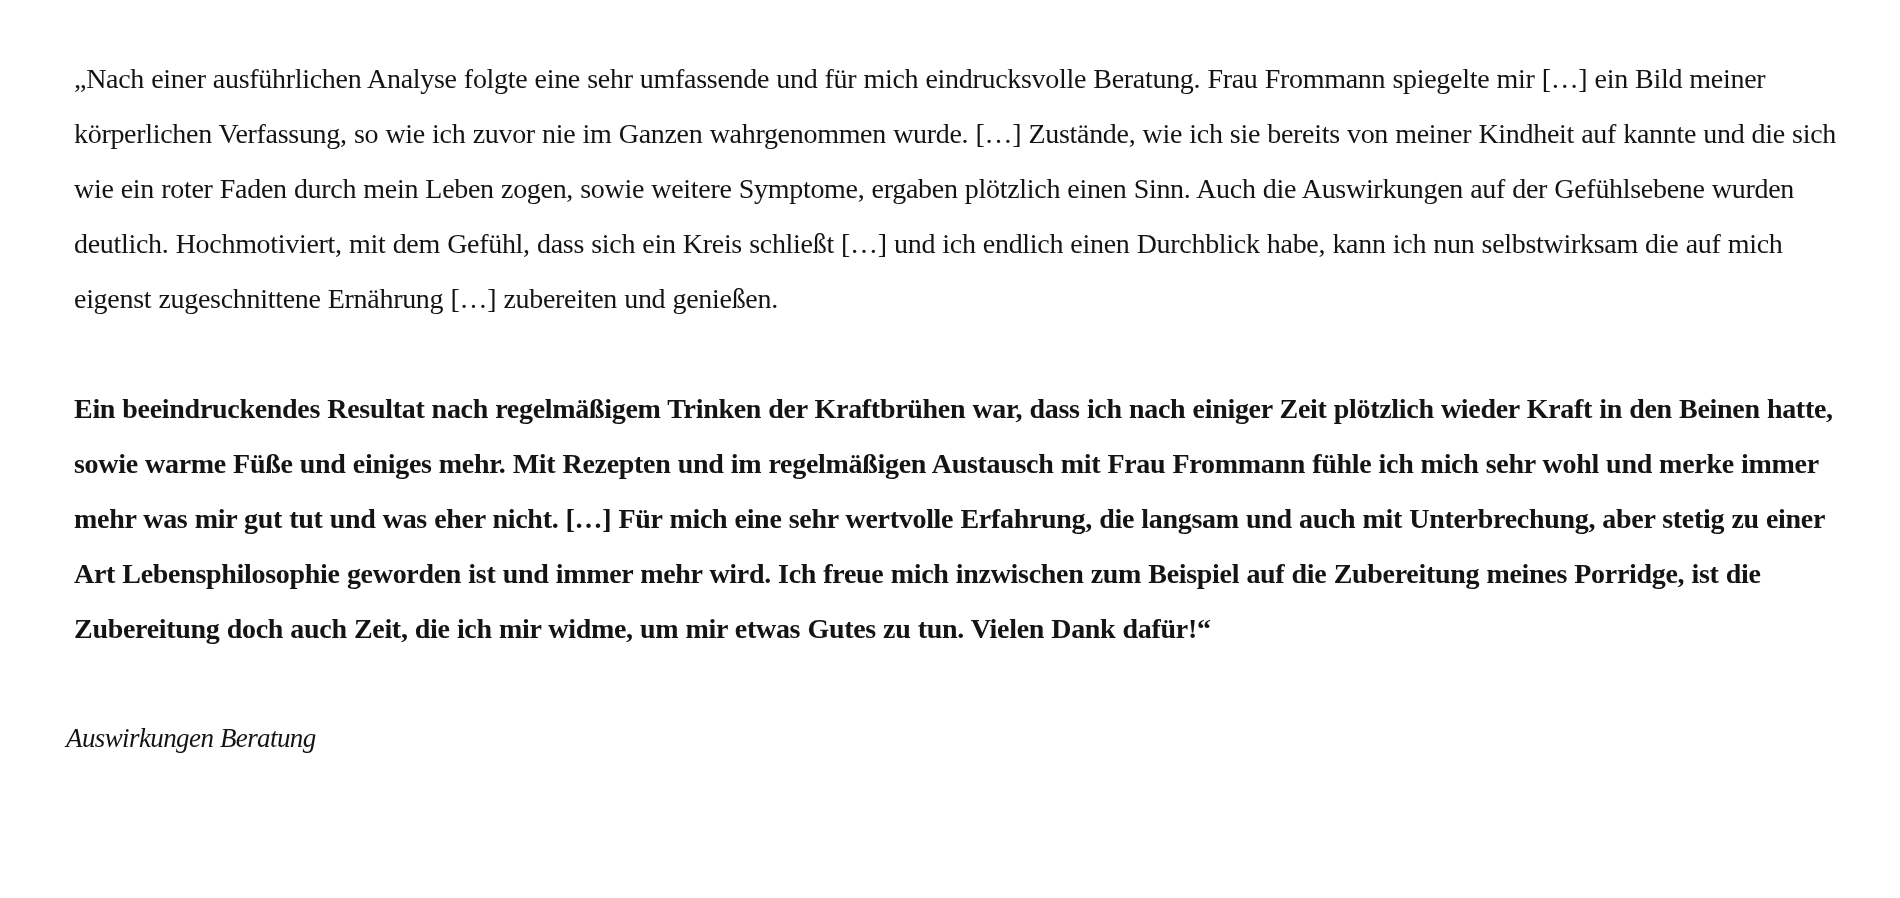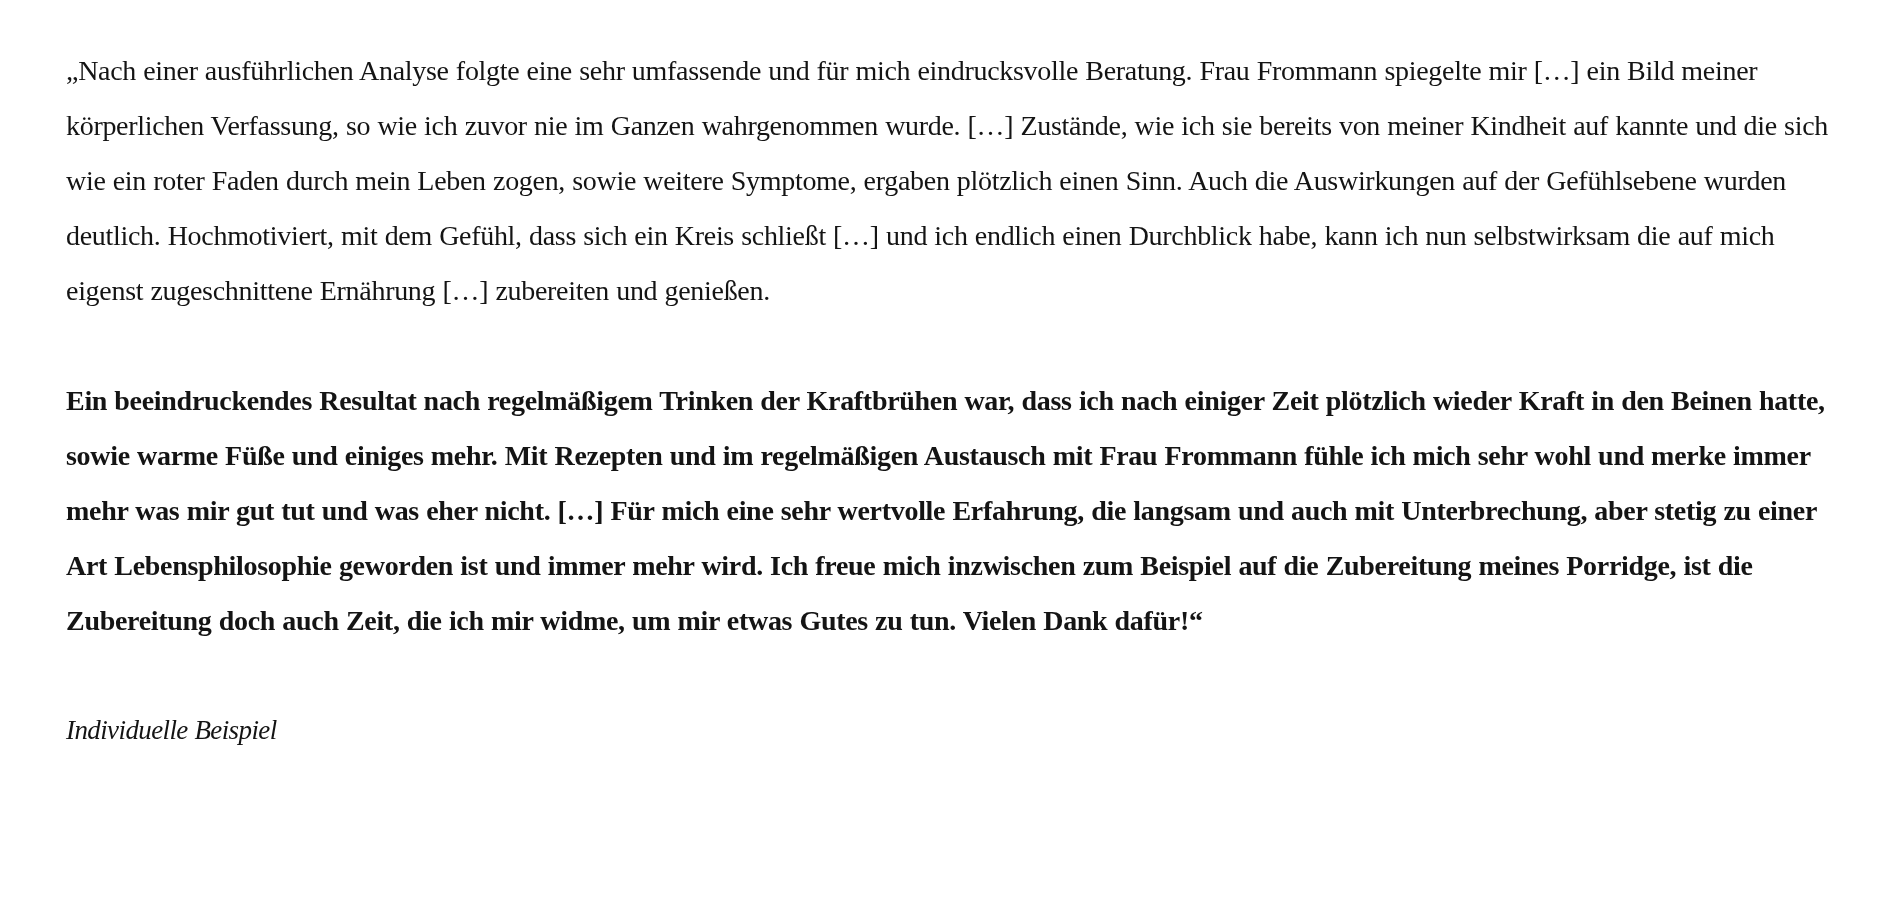--- a/index.html
+++ b/index.html
@@ -19,35 +19,35 @@
       top: 43px;
       width: 1790px;
       font-family: "Liberation Serif", "DejaVu Serif", serif;
       color: #141414;
       font-size: 28px;
       line-height: 55px;
       letter-spacing: -0.3px;
       word-spacing: 0.5px;
     }
     .testimonial-paragraph {
-      margin: 0;
+      margin: 8px;
       padding: 0;
     }
     .testimonial-paragraph + .testimonial-paragraph {
       margin-top: 55px;
       font-weight: bold;
     }
     .attribution {
       margin: 55px 0 0 0;
       font-style: italic;
       font-size: 27px;
       line-height: 55px;
       letter-spacing: -0.6px;
     }
   </style>
 </head>
 <body>
 
 <main class="content">
   <p class="testimonial-paragraph">„Nach einer ausführlichen Analyse folgte eine sehr umfassende und für mich eindrucksvolle Beratung. Frau Frommann spiegelte mir […] ein Bild meiner körperlichen Verfassung, so wie ich zuvor nie im Ganzen wahrgenommen wurde. […] Zustände, wie ich sie bereits von meiner Kindheit auf kannte und die sich wie ein roter Faden durch mein Leben zogen, sowie weitere Symptome, ergaben plötzlich einen Sinn. Auch die Auswirkungen auf der Gefühlsebene wurden deutlich. Hochmotiviert, mit dem Gefühl, dass sich ein Kreis schließt […] und ich endlich einen Durchblick habe, kann ich nun selbstwirksam die auf mich eigenst zugeschnittene Ernährung […] zubereiten und genießen.</p>
   <p class="testimonial-paragraph">Ein beeindruckendes Resultat nach regelmäßigem Trinken der Kraftbrühen war, dass ich nach einiger Zeit plötzlich wieder Kraft in den Beinen hatte, sowie warme Füße und einiges mehr. Mit Rezepten und im regelmäßigen Austausch mit Frau Frommann fühle ich mich sehr wohl und merke immer mehr was mir gut tut und was eher nicht. […] Für mich eine sehr wertvolle Erfahrung, die langsam und auch mit Unterbrechung, aber stetig zu einer Art Lebensphilosophie geworden ist und immer mehr wird. Ich freue mich inzwischen zum Beispiel auf die Zubereitung meines Porridge, ist die Zubereitung doch auch Zeit, die ich mir widme, um mir etwas Gutes zu tun. Vielen Dank dafür!“</p>
-  <p class="attribution">Individuelle Beispiel</p>
+  <p class="attribution">Auswirkungen Beratung</p>
 </main>
 
 </body></html>

